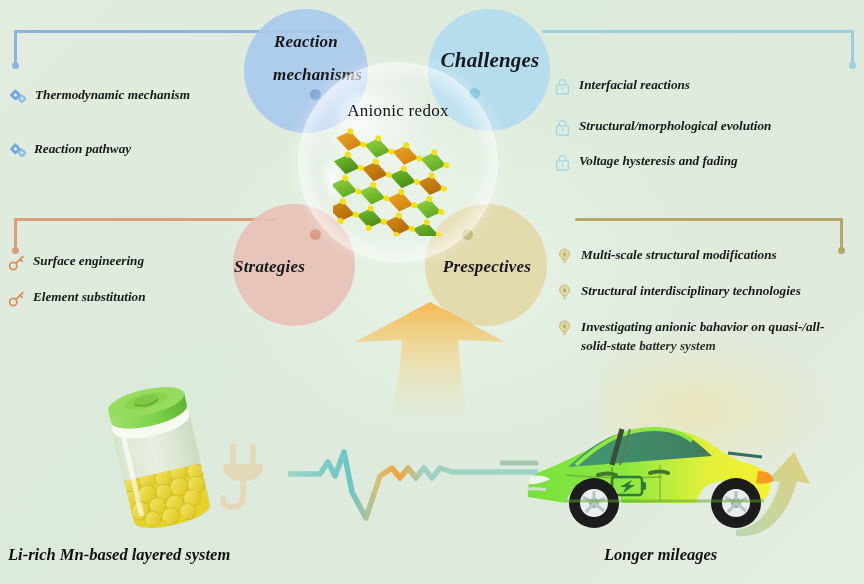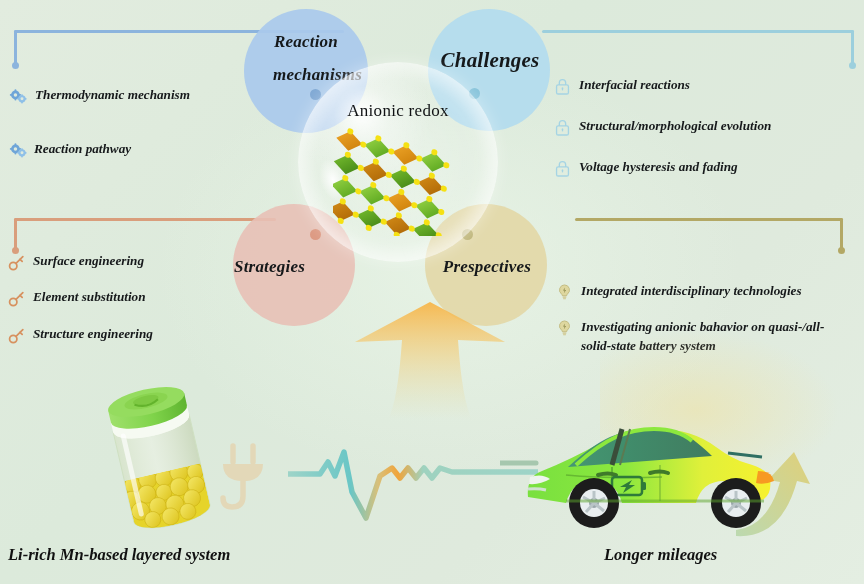--- a/index.html
+++ b/index.html
@@ -271,21 +271,21 @@
       <svg viewBox="0 0 24 24" width="19" height="19">
         <rect x="4.5" y="10" width="15" height="11.5" rx="2" fill="none" stroke="#a5d4e4" stroke-width="1.7"></rect>
         <path d="M8 10 V7.3 a4 4 0 0 1 8 0 V10" fill="none" stroke="#a5d4e4" stroke-width="1.7"></path>
         <path d="M12 13.3 v3.6" stroke="#a5d4e4" stroke-width="1.7"></path>
         <path d="M12 13.3 l-1.4 1.6 h2.8 z" fill="#a5d4e4"></path>
       </svg>
     </span>
     <span class="txt">Structural/morphological evolution</span>
   </div>
 
-  <div class="row" style="left:553px;top:158px;">
+  <div class="row" style="left:553px;top:152px;">
     <span class="ico">
       <svg viewBox="0 0 24 24" width="19" height="19">
         <rect x="4.5" y="10" width="15" height="11.5" rx="2" fill="none" stroke="#a5d4e4" stroke-width="1.7"></rect>
         <path d="M8 10 V7.3 a4 4 0 0 1 8 0 V10" fill="none" stroke="#a5d4e4" stroke-width="1.7"></path>
         <path d="M12 13.3 v3.6" stroke="#a5d4e4" stroke-width="1.7"></path>
         <path d="M12 13.3 l-1.4 1.6 h2.8 z" fill="#a5d4e4"></path>
       </svg>
     </span>
     <span class="txt">Voltage hysteresis and fading</span>
   </div>
@@ -309,44 +309,43 @@
         <g stroke="#d7915f" stroke-width="2.1" fill="none" stroke-linecap="round">
           <circle cx="7.5" cy="15.5" r="4.4"></circle>
           <path d="M10.8 12.4 L19 4.4"></path>
           <path d="M15.6 7.6 L18.2 10.1"></path>
         </g>
       </svg>
     </span>
     <span class="txt">Element substitution</span>
   </div>
 
-  <div class="row" style="left:7px;top:325px;">
-    <span class="ico">
-      <svg viewBox="0 0 24 24" width="20" height="20">
-        <g stroke="#d7915f" stroke-width="2.1" fill="none" stroke-linecap="round">
-          <circle cx="7.5" cy="15.5" r="4.4"></circle>
-          <path d="M10.8 12.4 L19 4.4"></path>
-          <path d="M15.6 7.6 L18.2 10.1"></path>
-        </g>
-      </svg>
-    </span>
-    <span class="txt">Structure engineering</span>
-  </div>
-
-
-  <div class="row" style="left:555px;top:282px;">
+
+  <div class="row" style="left:555px;top:246px;">
     <span class="ico">
       <svg viewBox="0 0 24 24" width="19" height="19">
         <path d="M12 2.4 a6.4 6.4 0 0 1 3.9 11.4 c-.8.7-1.1 1.4-1.2 2.3 h-5.4 c-.1-.9-.4-1.6-1.2-2.3 A6.4 6.4 0 0 1 12 2.4z" fill="#ded79f" stroke="#bdb477" stroke-width="1"></path>
         <rect x="9.6" y="17" width="4.8" height="1.5" rx=".6" fill="#cfc68b"></rect>
         <rect x="10" y="19.2" width="4" height="1.4" rx=".6" fill="#cfc68b"></rect>
         <path d="M12.7 5.6 l-2.6 4 h2 l-.8 3.3 2.7-4.2 h-2z" fill="#8d8a4c"></path>
       </svg>
     </span>
-    <span class="txt">Integrated interdisciplinary technologies</span>
+    <span class="txt">Multi-scale structural modifications</span>
+  </div>
+
+  <div class="row" style="left:555px;top:282px;">
+    <span class="ico">
+      <svg viewBox="0 0 24 24" width="19" height="19">
+        <path d="M12 2.4 a6.4 6.4 0 0 1 3.9 11.4 c-.8.7-1.1 1.4-1.2 2.3 h-5.4 c-.1-.9-.4-1.6-1.2-2.3 A6.4 6.4 0 0 1 12 2.4z" fill="#ded79f" stroke="#bdb477" stroke-width="1"></path>
+        <rect x="9.6" y="17" width="4.8" height="1.5" rx=".6" fill="#cfc68b"></rect>
+        <rect x="10" y="19.2" width="4" height="1.4" rx=".6" fill="#cfc68b"></rect>
+        <path d="M12.7 5.6 l-2.6 4 h2 l-.8 3.3 2.7-4.2 h-2z" fill="#8d8a4c"></path>
+      </svg>
+    </span>
+    <span class="txt">Structural interdisciplinary technologies</span>
   </div>
 
   <div class="row" style="left:555px;top:318px;">
     <span class="ico">
       <svg viewBox="0 0 24 24" width="19" height="19">
         <path d="M12 2.4 a6.4 6.4 0 0 1 3.9 11.4 c-.8.7-1.1 1.4-1.2 2.3 h-5.4 c-.1-.9-.4-1.6-1.2-2.3 A6.4 6.4 0 0 1 12 2.4z" fill="#ded79f" stroke="#bdb477" stroke-width="1"></path>
         <rect x="9.6" y="17" width="4.8" height="1.5" rx=".6" fill="#cfc68b"></rect>
         <rect x="10" y="19.2" width="4" height="1.4" rx=".6" fill="#cfc68b"></rect>
         <path d="M12.7 5.6 l-2.6 4 h2 l-.8 3.3 2.7-4.2 h-2z" fill="#8d8a4c"></path>
       </svg>

